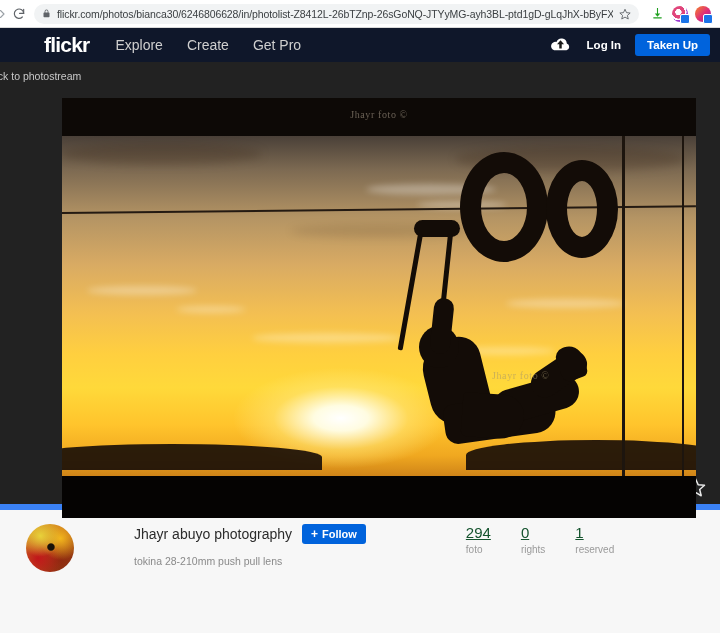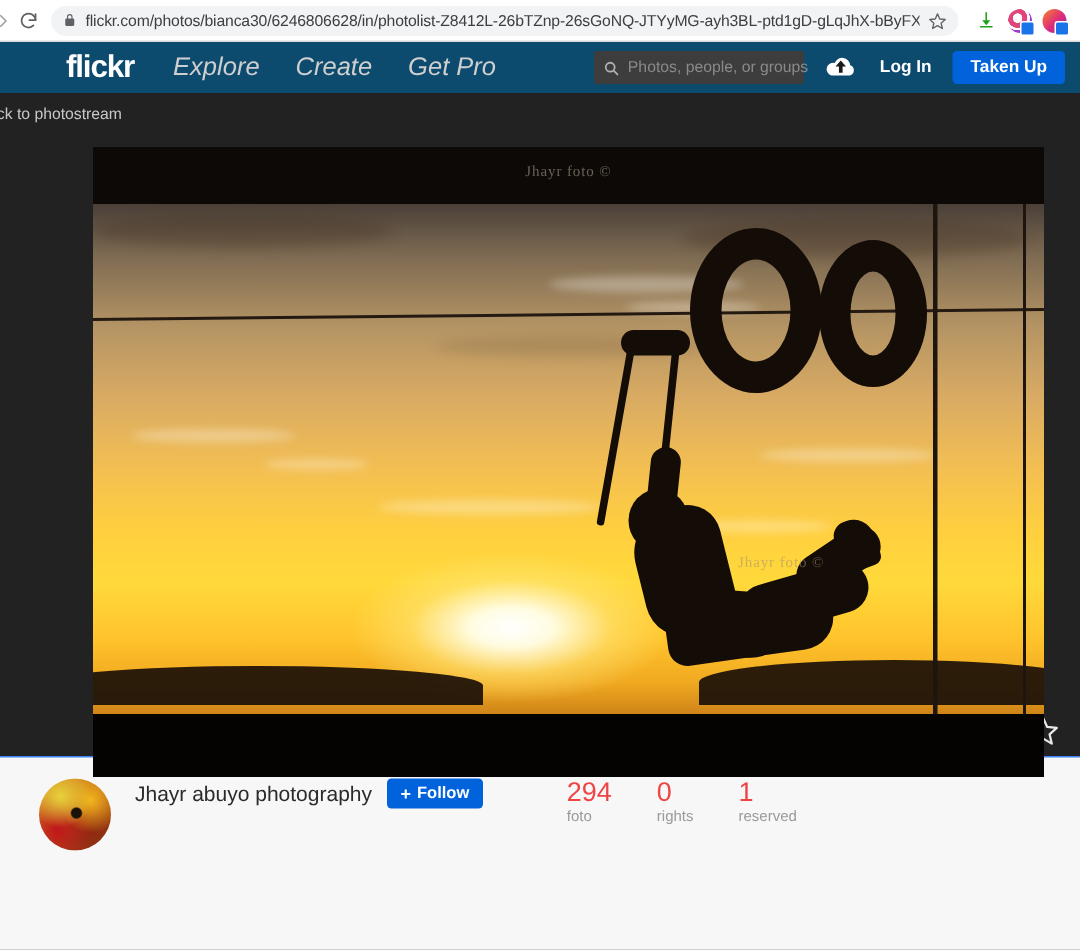--- a/index.html
+++ b/index.html
@@ -66,39 +66,38 @@
     right: -2px; bottom: -2px;
     width: 8px; height: 8px;
     background: #1a73e8;
     border-radius: 2px;
     border: 1px solid #fff;
   }
 
   
   .flickr-header {
     height: 34px;
-    background: #0c4a6e;
+    background: #0f172a;
     display: flex;
     align-items: center;
     padding: 0 10px;
   }
   .logo {
     font-size: 21px;
     font-weight: bold;
     color: #ffffff;
     letter-spacing: -0.8px;
     margin-left: 34px;
     margin-right: 26px;
   }
   .nav-link {
     color: #cfcfcf;
-    font-size: 17px;
+    font-size: 14px;
     margin-right: 24px;
     white-space: nowrap;
-    font-style: italic;
   }
   .header-right {
     margin-left: auto;
     display: flex;
     align-items: center;
     gap: 0;
   }
   .search-box {
     width: 140px;
     height: 22px;
@@ -289,25 +288,26 @@
     position: absolute;
     right: 14px;
     top: 50%;
     transform: translateY(-50%);
     display: flex;
   }
 
   
   .info-bar {
     background: #f7f7f7;
-    border-top: 1px solid #3b82f6;
+    border-top: 6px solid #3b82f6;
     height: 129px;
     display: flex;
     padding: 14px 16px 0 26px;
     position: relative;
+    gap: 44px;
   }
   .avatar {
     width: 48px; height: 48px;
     border-radius: 50%;
     flex: 0 0 auto;
     background:
       radial-gradient(circle at 52% 48%, #1a1208 0%, #1a1208 9%, rgba(26,18,8,0) 12%),
       radial-gradient(circle at 30% 25%, #e8d23a 0%, rgba(232,210,58,0) 42%),
       radial-gradient(circle at 72% 30%, #f2b61c 0%, rgba(242,182,28,0) 45%),
       radial-gradient(circle at 25% 72%, #c1161a 0%, rgba(193,22,26,0) 48%),
@@ -360,23 +360,24 @@
   .desc div { white-space: nowrap; }
 
   .stats {
     display: flex;
     margin-left: 56px;
     gap: 30px;
     flex: 0 0 auto;
   }
   .stat { text-align: left; }
   .stat-num {
-    font-size: 18px;
-    color: #ef4444;
+    font-size: 15px;
+    color: #14532d;
     line-height: 18px;
+    text-decoration: underline;
   }
   .stat-lbl {
     font-size: 10px;
     color: #9a9a9a;
     margin-top: 2px;
     white-space: nowrap;
   }
 
   .meta {
     margin-left: auto;
@@ -457,29 +458,20 @@
 </div>
 
 <div class="flickr-header">
   <div class="logo">flickr</div>
 
   <a class="nav-link">Explore</a>
   <a class="nav-link">Create</a>
   <a class="nav-link">Get Pro</a>
 
   <div class="header-right">
-    <div class="search-box">
-      <span class="s-icon">
-        <svg width="11" height="11" viewBox="0 0 24 24" fill="none" stroke="#b0b0b0" stroke-width="2.6" stroke-linecap="round">
-            <circle cx="10.5" cy="10.5" r="6.5"></circle>
-            <line x1="15.5" y1="15.5" x2="21" y2="21"></line>
-          </svg>
-      </span>
-      <span class="search-ph">Photos, people, or groups</span>
-    </div>
 
     <span class="cloud-icon">
       <svg width="21" height="16" viewBox="0 0 24 18" fill="#ffffff">
           <path d="M19.2 7.3A6.1 6.1 0 0 0 7.4 5.6 4.8 4.8 0 0 0 4.8 15h14.1a4 4 0 0 0 .3-7.7z"></path>
           <rect x="10.6" y="6" width="2.8" height="7" fill="#1a1a1a"></rect>
           <path d="M12 3.6 16 8.2H8z" fill="#1a1a1a"></path>
         </svg>
     </span>
 
     <a class="login-link">Log In</a>
@@ -557,20 +549,21 @@
 
   <div class="owner-col">
     <div class="owner-row">
       <span class="owner-name">Jhayr abuyo photography</span>
       <button class="follow-btn">
         <span class="plus">+</span>
         <span>Follow</span>
       </button>
     </div>
     <div class="desc">
+      <div>tokina 28-210mm push pull lens</div>
     </div>
   </div>
 
   <div class="stats">
     <div class="stat">
       <div class="stat-num">294</div>
       <div class="stat-lbl">foto</div>
     </div>
     <div class="stat">
       <div class="stat-num">0</div>

